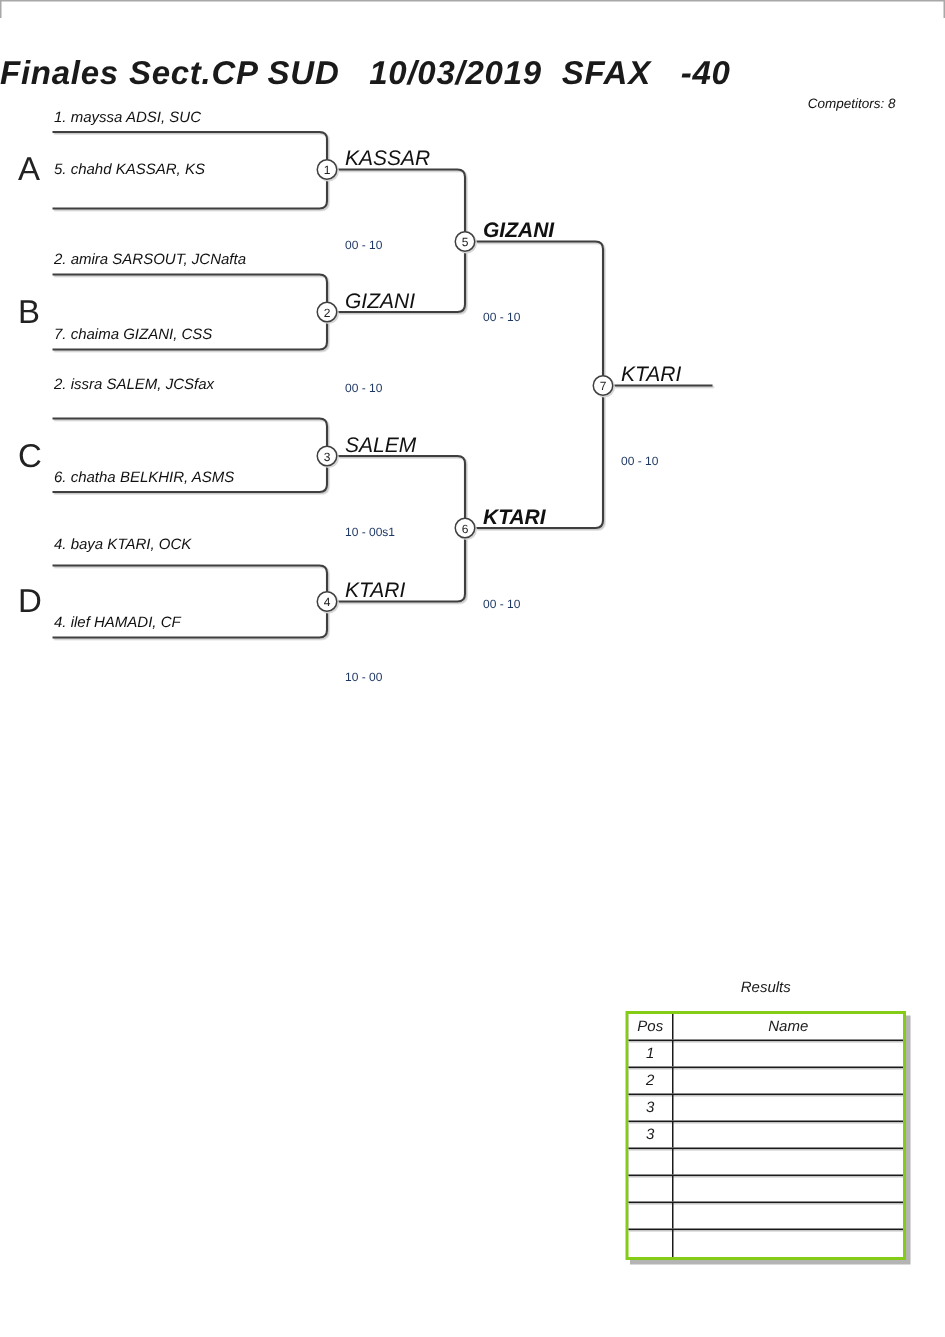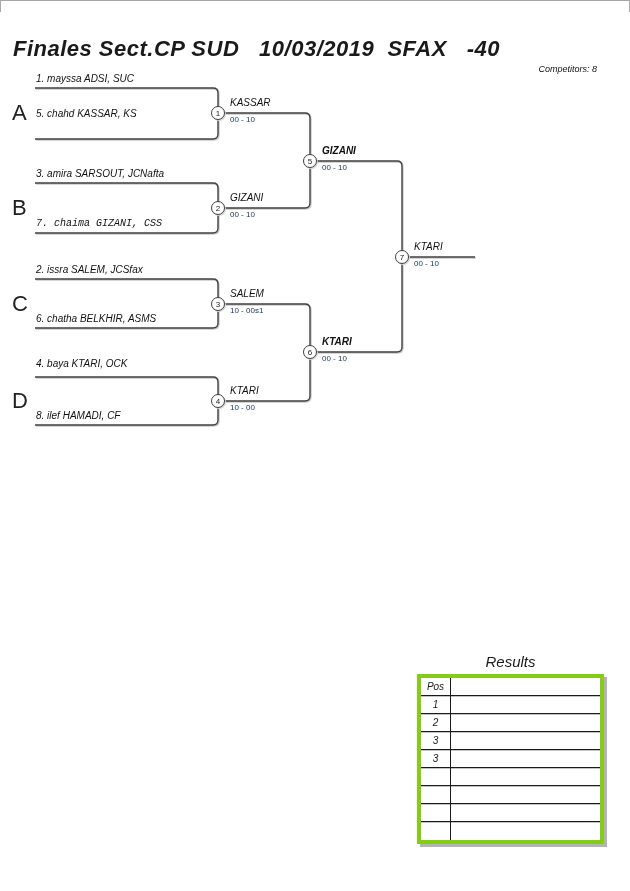--- a/index.html
+++ b/index.html
@@ -7,21 +7,21 @@
   .page {
     position:relative; width:630px; height:891px; background:#fff;
     font-family:"Liberation Sans", sans-serif; color:#1a1a1a; overflow:hidden;
   }
   
   .corner-top { position:absolute; top:0; left:0; width:630px; height:1px; background:#a8a8a8; }
   .corner-left { position:absolute; top:0; left:0; width:1px; height:12px; background:#a8a8a8; }
   .corner-right { position:absolute; top:0; right:0; width:1px; height:12px; background:#a8a8a8; }
 
   .title {
-    position:absolute; top:36px; left:0; width:513px; text-align:center;
+    position:absolute; top:36px; left:0; width:513px; text-align:left;
     font-size:22px; font-weight:bold; font-style:italic; white-space:pre; letter-spacing:0.5px;
   }
   .competitors {
     position:absolute; top:64px; right:33px; font-size:9px; font-style:italic; color:#111;
   }
 
   svg.lines { position:absolute; left:0; top:0; }
   svg.lines path {
     fill:none; stroke:#3f3f3f; stroke-width:1.4;
     filter:drop-shadow(1px 1px 0 #c9c9c9);
@@ -30,34 +30,34 @@
   .group-letter { position:absolute; font-size:22px; color:#222; }
   .player-name {
     position:absolute; font-size:10px; font-style:italic; white-space:nowrap; color:#111;
   }
   .match-circle {
     position:absolute; width:14px; height:14px; border:1px solid #3f3f3f; border-radius:50%;
     background:#fff; display:flex; align-items:center; justify-content:center;
     font-size:8px; color:#222; box-shadow:1px 1px 0 #d6d6d6; z-index:3;
   }
   .winner-name {
-    position:absolute; font-size:10px; font-style:italic; white-space:nowrap; color:#111; z-index:2;
+    position:absolute; font-size:14px; font-style:italic; white-space:nowrap; color:#111; z-index:2;
   }
   .winner-name.bold { font-weight:bold; }
   .winner-score {
-    position:absolute; font-size:8px; color:#1f3864; white-space:nowrap; z-index:2;
+    position:absolute; font-size:8px; color:#1f3864; white-space:nowrap; z-index:2;margin-top:44px;
   }
 
   .results-title {
     position:absolute; top:653px; left:417px; width:187px; text-align:center;
-    font-size:15px; font-style:italic;
+    font-size:10px; font-style:italic;
   }
   .results-table {
     position:absolute; top:674px; left:417px; width:187px;
-    border:4px solid #84cc16; background:#fff; box-shadow:3px 3px 0 #b4b4b4;
+    border:2px solid #84cc16; background:#fff; box-shadow:3px 3px 0 #b4b4b4;
   }
   .rt-row { display:flex; height:18px; border-bottom:1px solid #1a1a1a; box-shadow:0 1px 0 #c4c4c4; }
   .rt-row:last-child { border-bottom:none; box-shadow:none; }
   .rt-pos {
     width:30px; border-right:1px solid #1a1a1a; display:flex; align-items:center; justify-content:center;
     font-size:10px; font-style:italic;
   }
   .rt-name {
     flex:1; display:flex; align-items:center; padding-left:7px;
     font-size:10px; font-style:italic; white-space:nowrap;
@@ -88,26 +88,26 @@
     <path d="M 409 257 H 475"></path>
   </svg>
 
   <div class="group-letter" style="left:12px; top:100px;">A</div>
   <div class="group-letter" style="left:12px; top:195px;">B</div>
   <div class="group-letter" style="left:12px; top:291px;">C</div>
   <div class="group-letter" style="left:12px; top:388px;">D</div>
 
   <div class="player-name" style="left:36px; top:73px;">1. mayssa ADSI, SUC</div>
   <div class="player-name" style="left:36px; top:108px;">5. chahd KASSAR, KS</div>
-  <div class="player-name" style="left:36px; top:168px;">3. amira SARSOUT, JCNafta</div>
-  <div class="player-name" style="left:36px; top:218px;font-family:Liberation Mono, monospace;">7. chaima GIZANI, CSS</div>
-  <div class="player-name" style="left:36px; top:264px;">2. issra SALEM, JCSfax</div>
+  <div class="player-name" style="left:36px; top:168px;">2. amira SARSOUT, JCNafta</div>
+  <div class="player-name" style="left:36px; top:218px;">7. chaima GIZANI, CSS</div>
+  <div class="player-name" style="left:36px; top:251px;">2. issra SALEM, JCSfax</div>
   <div class="player-name" style="left:36px; top:313px;">6. chatha BELKHIR, ASMS</div>
   <div class="player-name" style="left:36px; top:358px;">4. baya KTARI, OCK</div>
-  <div class="player-name" style="left:36px; top:410px;">8. ilef HAMADI, CF</div>
+  <div class="player-name" style="left:36px; top:410px;">4. ilef HAMADI, CF</div>
 
   <div class="match-circle" style="left:211px; top:106px;">1</div>
   <div class="match-circle" style="left:211px; top:201px;">2</div>
   <div class="match-circle" style="left:211px; top:297px;">3</div>
   <div class="match-circle" style="left:211px; top:394px;">4</div>
   <div class="match-circle" style="left:303px; top:154px;">5</div>
   <div class="match-circle" style="left:303px; top:345px;">6</div>
   <div class="match-circle" style="left:395px; top:250px;">7</div>
 
   <div class="winner-name" style="left:230px; top:97px;">KASSAR</div>
@@ -124,20 +124,21 @@
   <div class="winner-name bold" style="left:322px; top:336px;">KTARI</div>
   <div class="winner-score" style="left:322px; top:354px;">00 - 10</div>
 
   <div class="winner-name" style="left:414px; top:241px;">KTARI</div>
   <div class="winner-score" style="left:414px; top:259px;">00 - 10</div>
 
   <div class="results-title">Results</div>
   <div class="results-table">
     <div class="rt-row rt-header">
       <div class="rt-pos">Pos</div>
+      <div class="rt-name">Name</div>
     </div>
     <div class="rt-row">
       <div class="rt-pos">1</div>
     </div>
     <div class="rt-row">
       <div class="rt-pos">2</div>
     </div>
     <div class="rt-row">
       <div class="rt-pos">3</div>
     </div>

